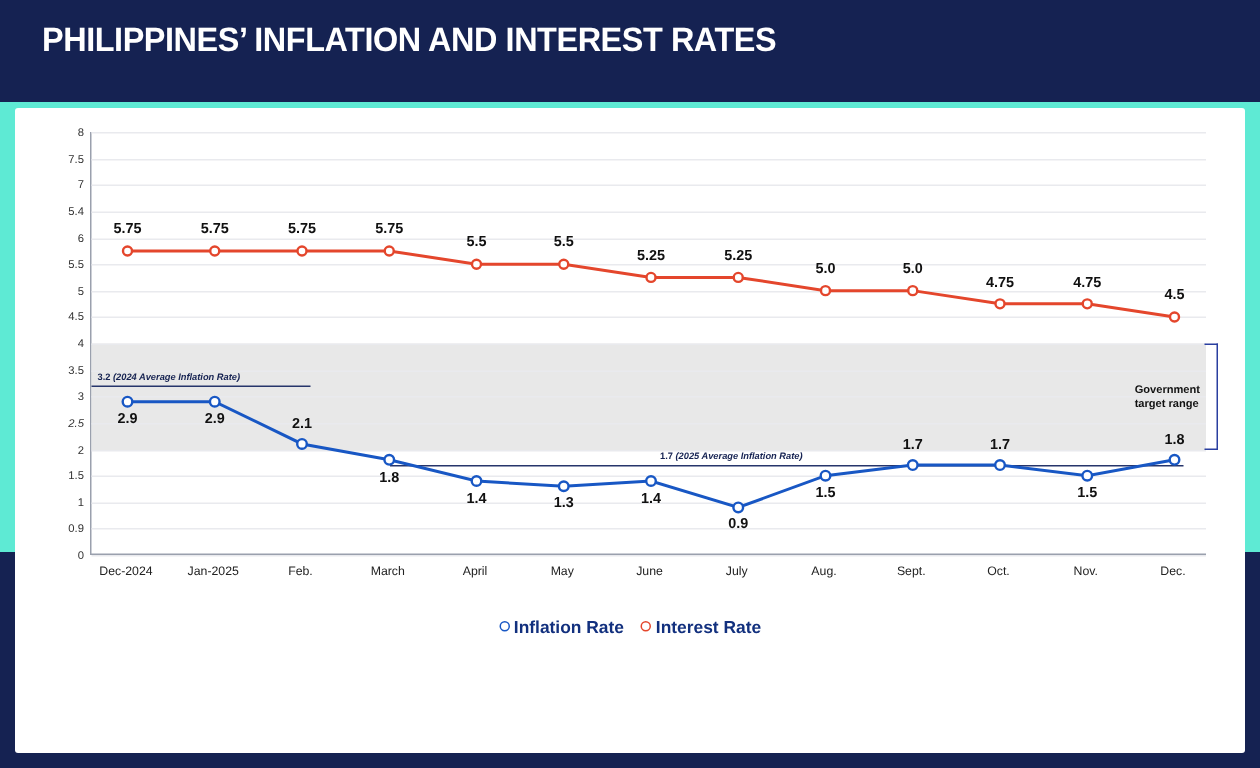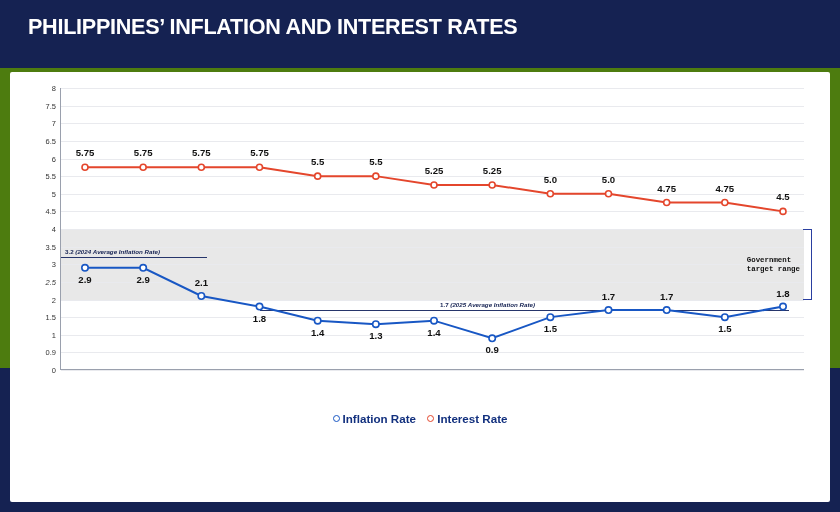--- a/index.html
+++ b/index.html
@@ -6,21 +6,21 @@
   html, body { margin: 0; padding: 0; }
   body {
     width: 840px; height: 512px;
     background: #152252;
     font-family: "Liberation Sans", sans-serif;
     overflow: hidden;
   }
   #page {
     position: relative;
     width: 840px; height: 368px;
-    background: #4d7c0f;
+    background: #5eead4;
     padding: 10px;
   }
   
   .header {
     position: absolute;
     left: 0; top: 0; width: 840px; height: 68px;
     background: #152252;
     padding: 14px 0 0 28px;
   }
   .header h1 {
@@ -176,21 +176,21 @@
           <div class="ylabel" style="top: 229.125px;">1.5</div>
           <div class="ylabel" style="top: 211.5px;">2</div>
           <div class="ylabel" style="top: 193.875px; font-style: italic;">2.5</div>
           <div class="ylabel" style="top: 176.25px;">3</div>
           <div class="ylabel" style="top: 158.625px;">3.5</div>
           <div class="ylabel" style="top: 141px;">4</div>
           <div class="ylabel" style="top: 123.375px;">4.5</div>
           <div class="ylabel" style="top: 105.75px;">5</div>
           <div class="ylabel" style="top: 88.125px;">5.5</div>
           <div class="ylabel" style="top: 70.5px;">6</div>
-          <div class="ylabel" style="top: 52.875px;">6.5</div>
+          <div class="ylabel" style="top: 52.875px;">5.4</div>
           <div class="ylabel" style="top: 35.25px;">7</div>
           <div class="ylabel" style="top: 17.625px;">7.5</div>
           <div class="ylabel" style="top: 0px;">8</div>
         </div>
       <div class="grid-area" id="gridarea">
 
       <div class="band" style="top: 141px; height: 70.5px;"></div>
           <div class="gridline" style="top: 282px;"></div>
           <div class="gridline" style="top: 264.375px;"></div>
           <div class="gridline" style="top: 246.75px;"></div>
@@ -262,23 +262,38 @@
           <div class="pt-label" style="left: 256.667px; top: 68.125px;">5.5</div>
           <div class="pt-label" style="left: 314.833px; top: 68.125px;">5.5</div>
           <div class="pt-label" style="left: 373px; top: 76.9375px;">5.25</div>
           <div class="pt-label" style="left: 431.167px; top: 76.9375px;">5.25</div>
           <div class="pt-label" style="left: 489.333px; top: 85.75px;">5.0</div>
           <div class="pt-label" style="left: 547.5px; top: 85.75px;">5.0</div>
           <div class="pt-label" style="left: 605.667px; top: 94.5625px;">4.75</div>
           <div class="pt-label" style="left: 663.833px; top: 94.5625px;">4.75</div>
           <div class="pt-label" style="left: 722px; top: 103.375px;">4.5</div>
         </div>
+      <div class="xlabels" id="xlabels">
+          <div class="xlabel" style="left: 24px;">Dec-2024</div>
+          <div class="xlabel" style="left: 82.1667px;">Jan-2025</div>
+          <div class="xlabel" style="left: 140.333px;">Feb.</div>
+          <div class="xlabel" style="left: 198.5px;">March</div>
+          <div class="xlabel" style="left: 256.667px;">April</div>
+          <div class="xlabel" style="left: 314.833px;">May</div>
+          <div class="xlabel" style="left: 373px;">June</div>
+          <div class="xlabel" style="left: 431.167px;">July</div>
+          <div class="xlabel" style="left: 489.333px;">Aug.</div>
+          <div class="xlabel" style="left: 547.5px;">Sept.</div>
+          <div class="xlabel" style="left: 605.667px;">Oct.</div>
+          <div class="xlabel" style="left: 663.833px;">Nov.</div>
+          <div class="xlabel" style="left: 722px;">Dec.</div>
+        </div>
 
       <div class="bracket" id="bracket" style="top: 141px; height: 70.5px;"></div>
-      <div class="bracket-label" id="bracketlabel" style="top: 168.25px; right: 12px; font-family: Liberation Mono, monospace;">
+      <div class="bracket-label" id="bracketlabel" style="top: 168.25px; right: 12px;">
         <div>Government</div>
         <div>target range</div>
       </div>
     </div>
 
     <div class="legend">
       <span class="item"><span class="dot blue"></span><span class="lbl-blue">Inflation Rate</span></span>
       <span class="item"><span class="dot red"></span><span class="lbl-red">Interest Rate</span></span>
     </div>
 

